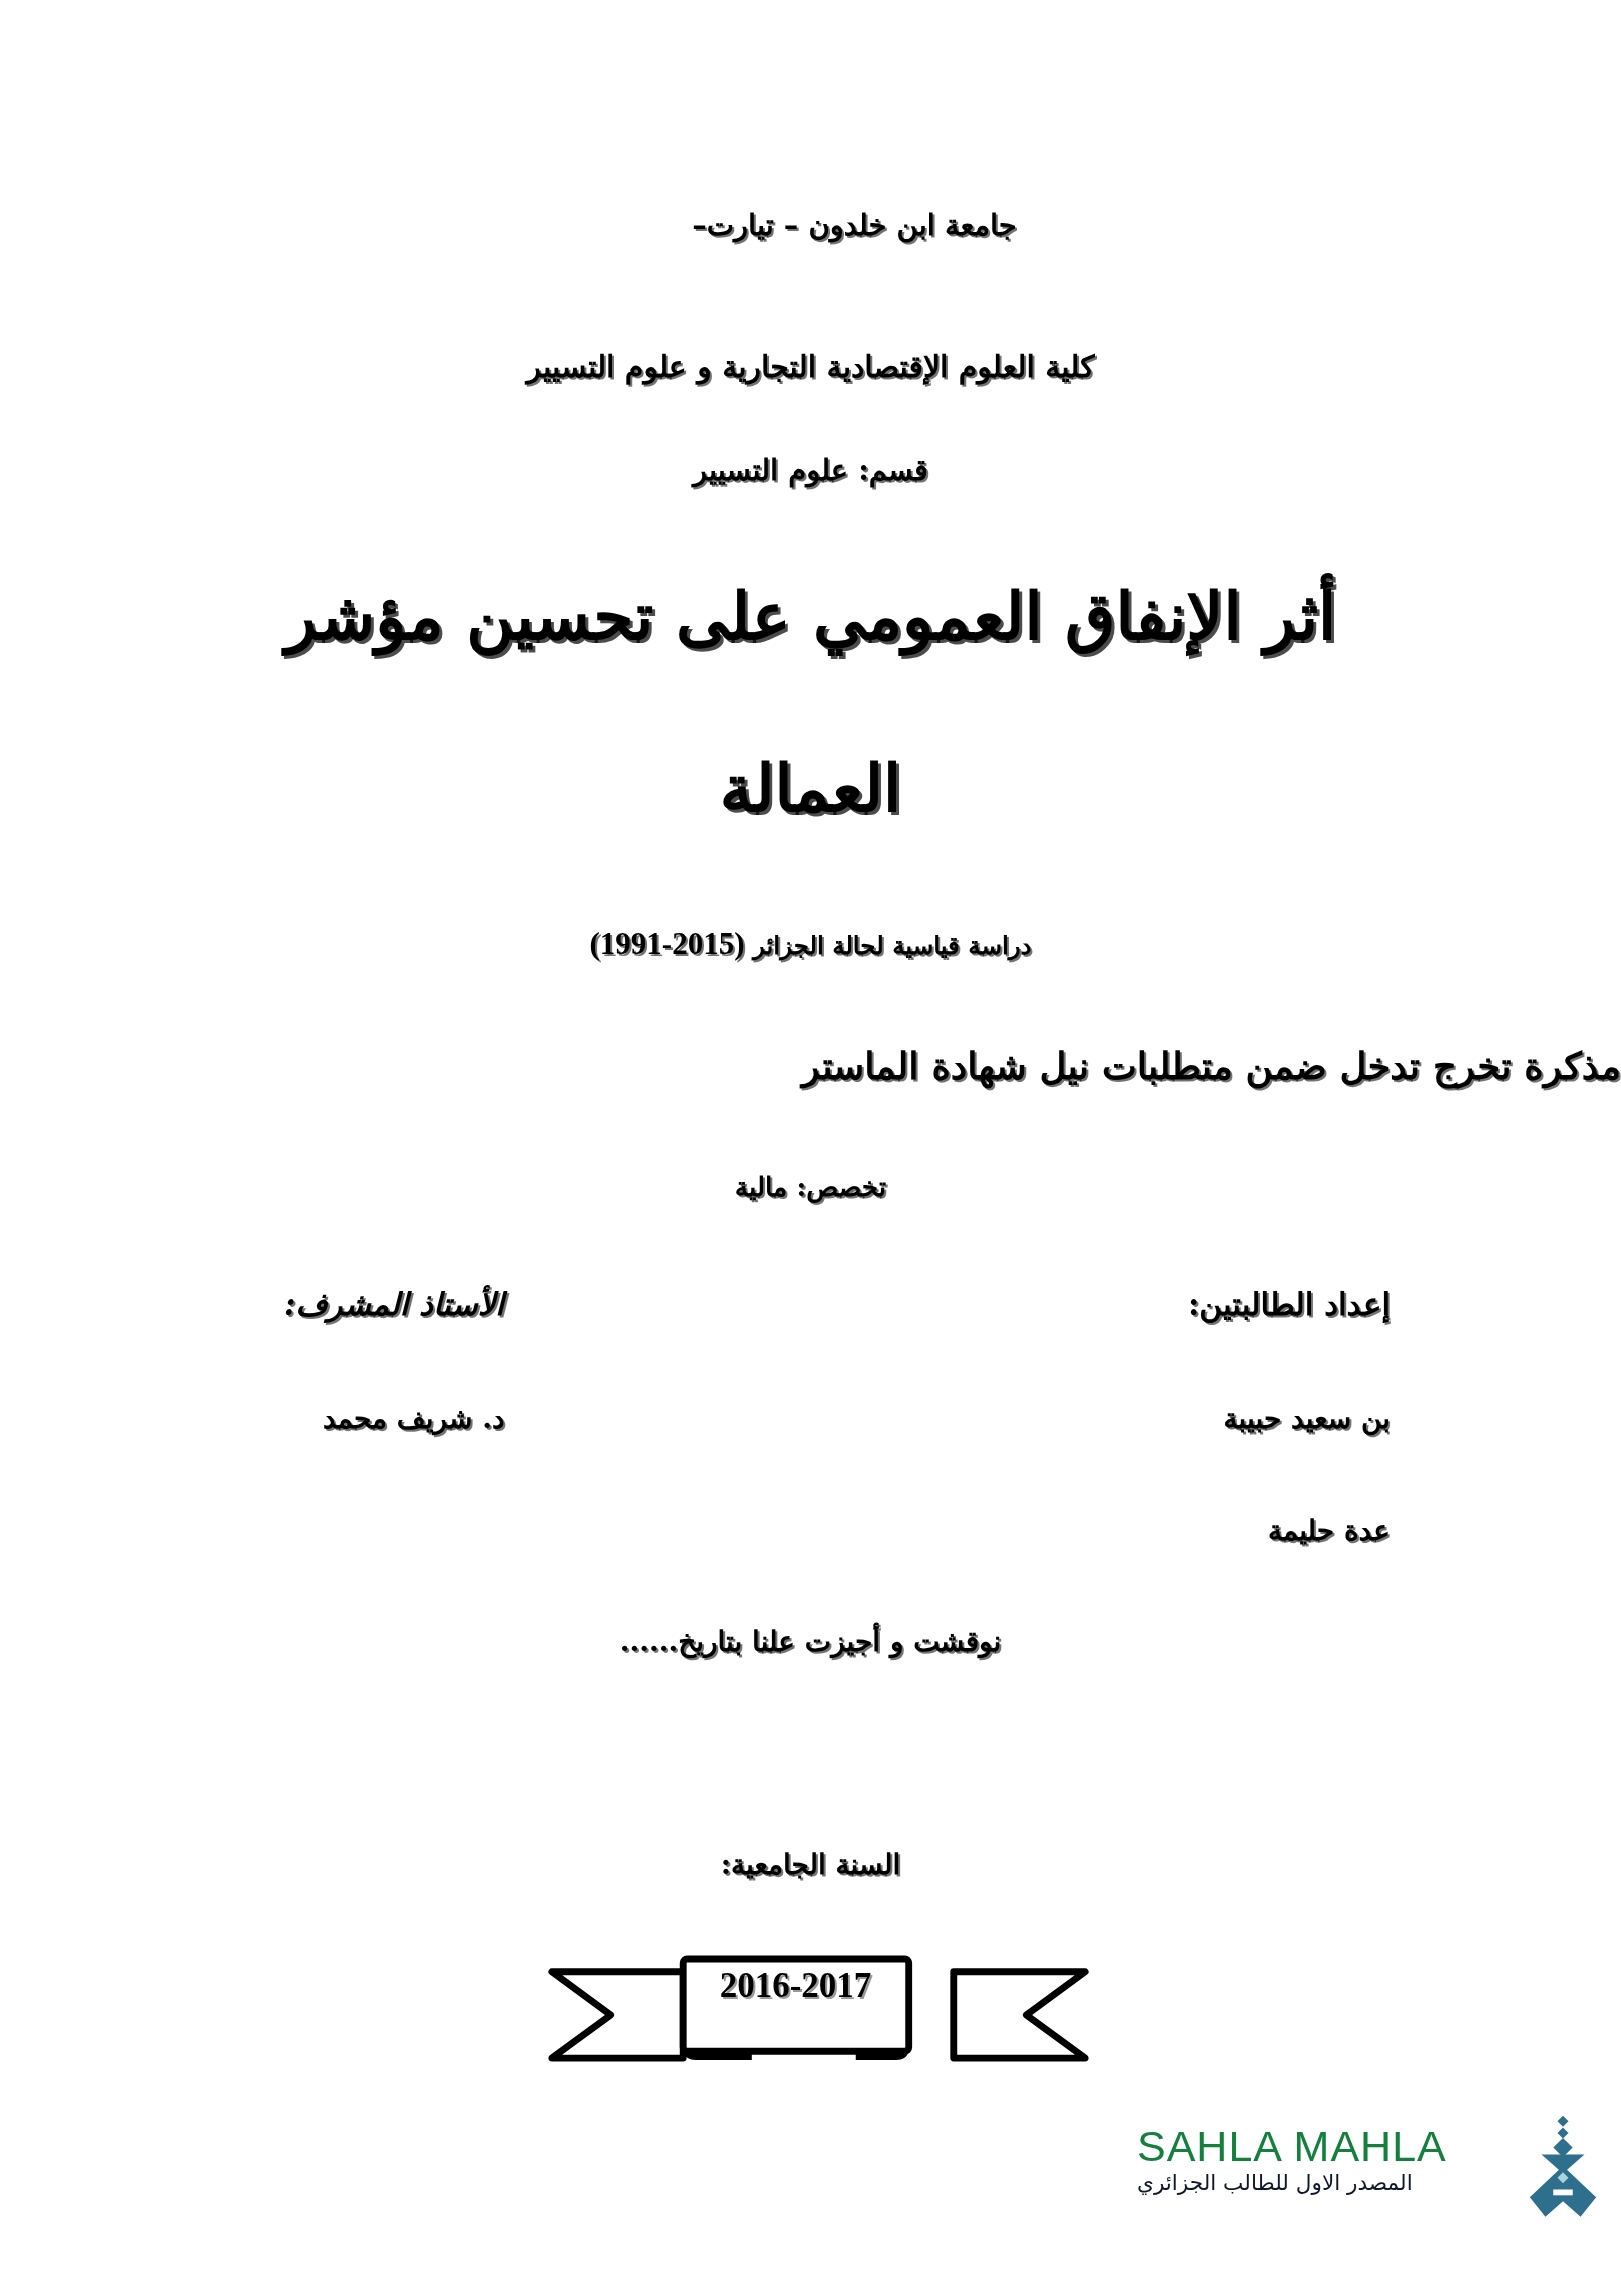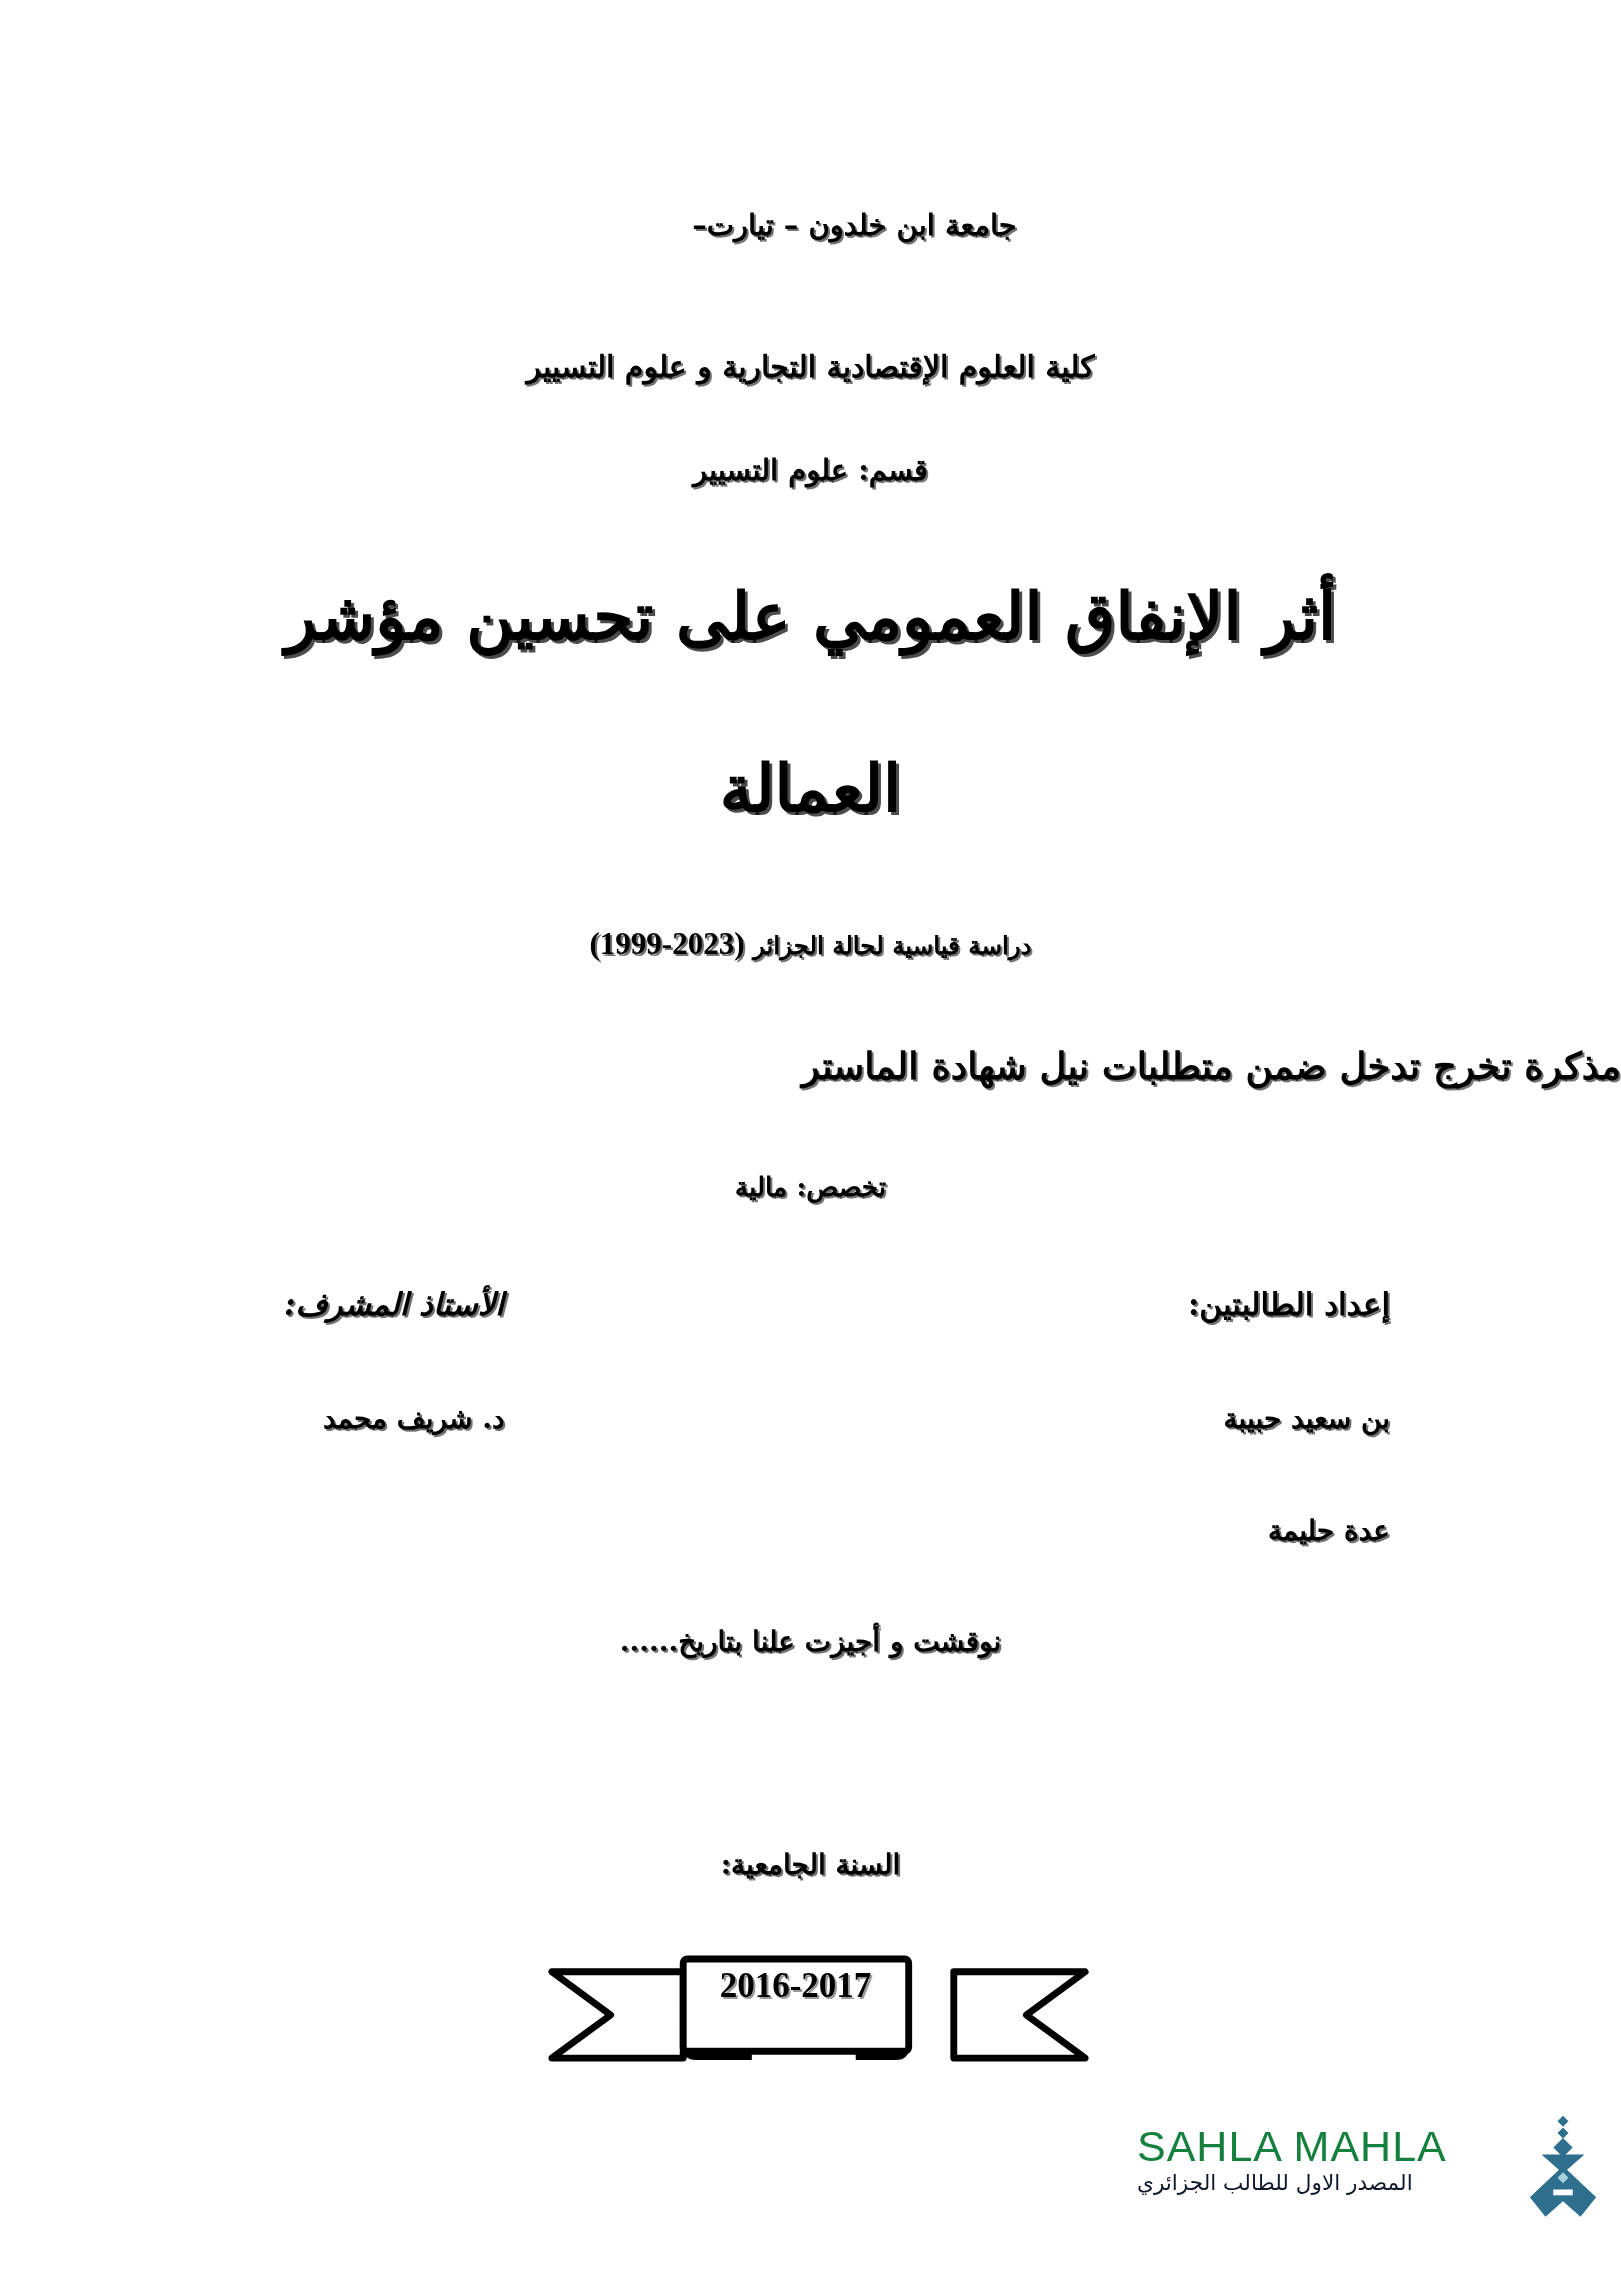--- a/index.html
+++ b/index.html
@@ -41,21 +41,21 @@
 
 <div class="line uni">جامعة ابن خلدون – تيارت–</div>
 <div class="line fac">كلية العلوم الإقتصادية التجارية و علوم التسيير</div>
 <div class="line dept">قسم: علوم التسيير</div>
 
 <div class="line title1">أثر الإنفاق العمومي على تحسين مؤشر</div>
 <div class="line title2">العمالة</div>
 
 <div class="line study">
   <span>دراسة قياسية لحالة الجزائر</span>
-  <span class="yrs">(2023-1999)</span>
+  <span class="yrs">(2015-1991)</span>
 </div>
 
 <div class="line memo">مذكرة تخرج تدخل ضمن متطلبات نيل شهادة الماستر</div>
 <div class="line spec">تخصص: مالية</div>
 
 <div class="abs prep-label">إعداد الطالبتين:</div>
 <div class="abs sup-label">الأستاذ المشرف:</div>
 <div class="abs student1">بن سعيد حبيبة</div>
 <div class="abs supervisor">د. شريف محمد</div>
 <div class="abs student2">عدة حليمة</div>

